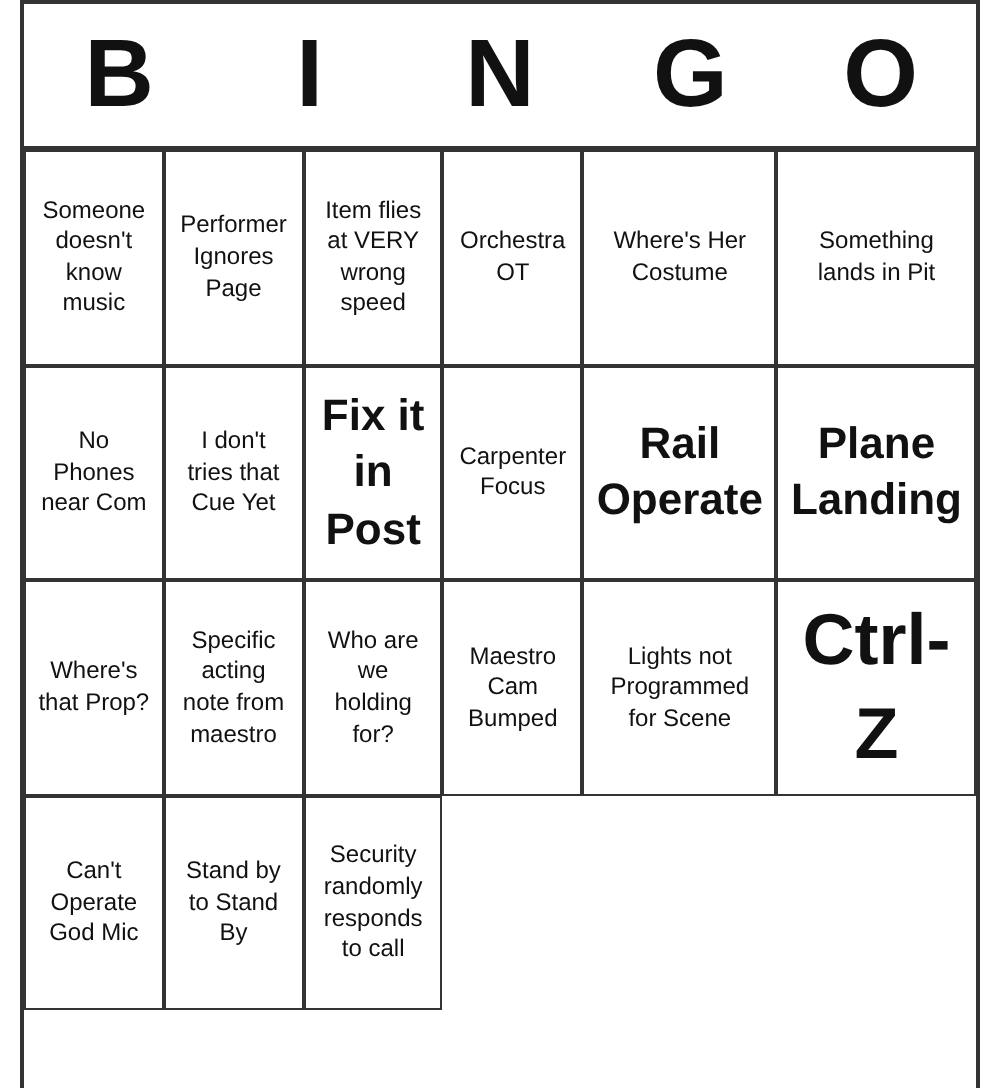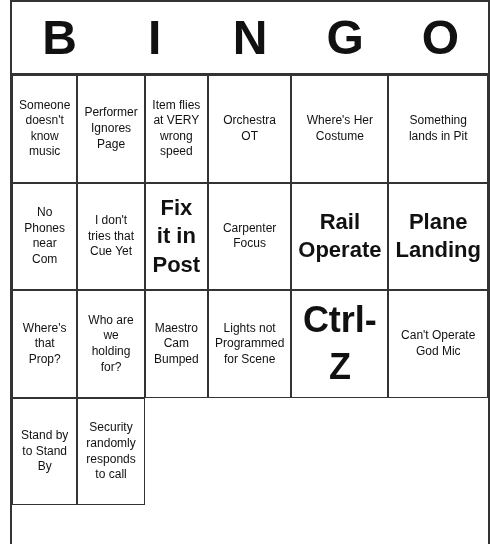--- a/index.html
+++ b/index.html
@@ -74,20 +74,21 @@
       <div class="bingo-cell">Orchestra OT</div>
       <div class="bingo-cell">Where's Her Costume</div>
       <div class="bingo-cell">Something lands in Pit</div>
       <div class="bingo-cell">No Phones near Com</div>
       <div class="bingo-cell">I don't tries that Cue Yet</div>
       <div class="bingo-cell large-text">Fix it in Post</div>
       <div class="bingo-cell">Carpenter Focus</div>
       <div class="bingo-cell large-text">Rail Operate</div>
       <div class="bingo-cell large-text">Plane Landing</div>
       <div class="bingo-cell">Where's that Prop?</div>
+      <div class="bingo-cell">Specific acting note from maestro</div>
       <div class="bingo-cell">Who are we holding for?</div>
       <div class="bingo-cell">Maestro Cam Bumped</div>
       <div class="bingo-cell">Lights not Programmed for Scene</div>
       <div class="bingo-cell xlarge-text">Ctrl-Z</div>
       <div class="bingo-cell">Can't Operate God Mic</div>
       <div class="bingo-cell">Stand by to Stand By</div>
       <div class="bingo-cell">Security randomly responds to call</div>
     </div>
 </div>
 

